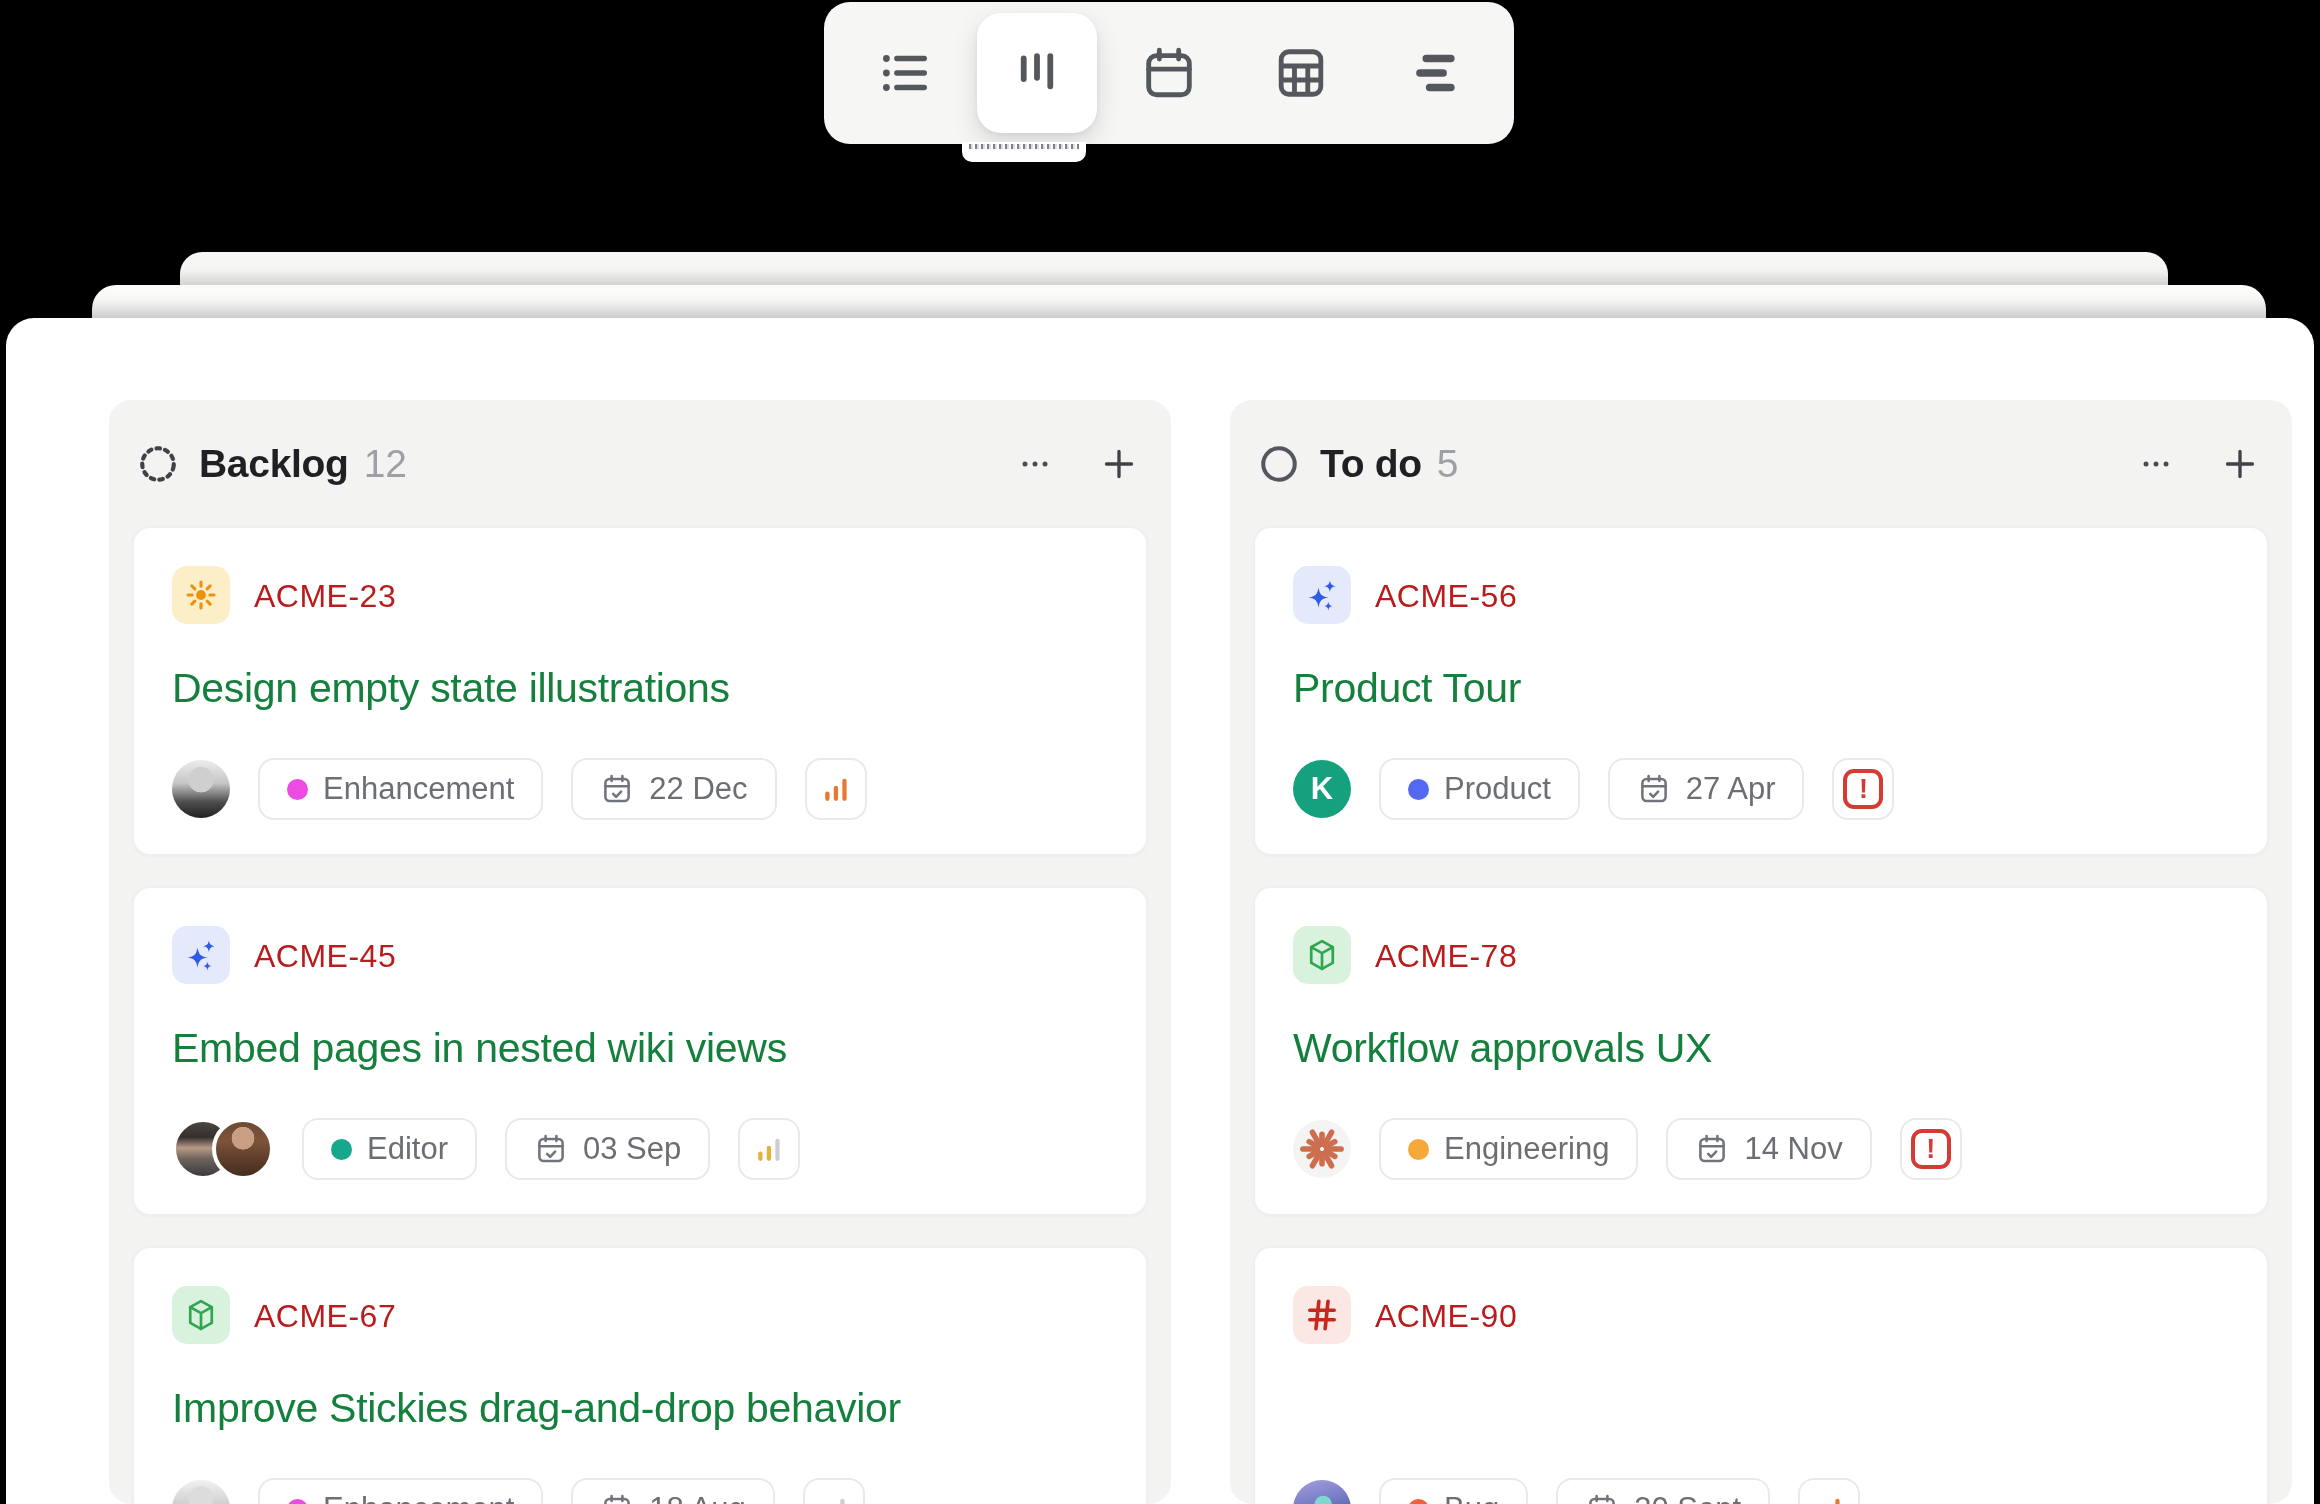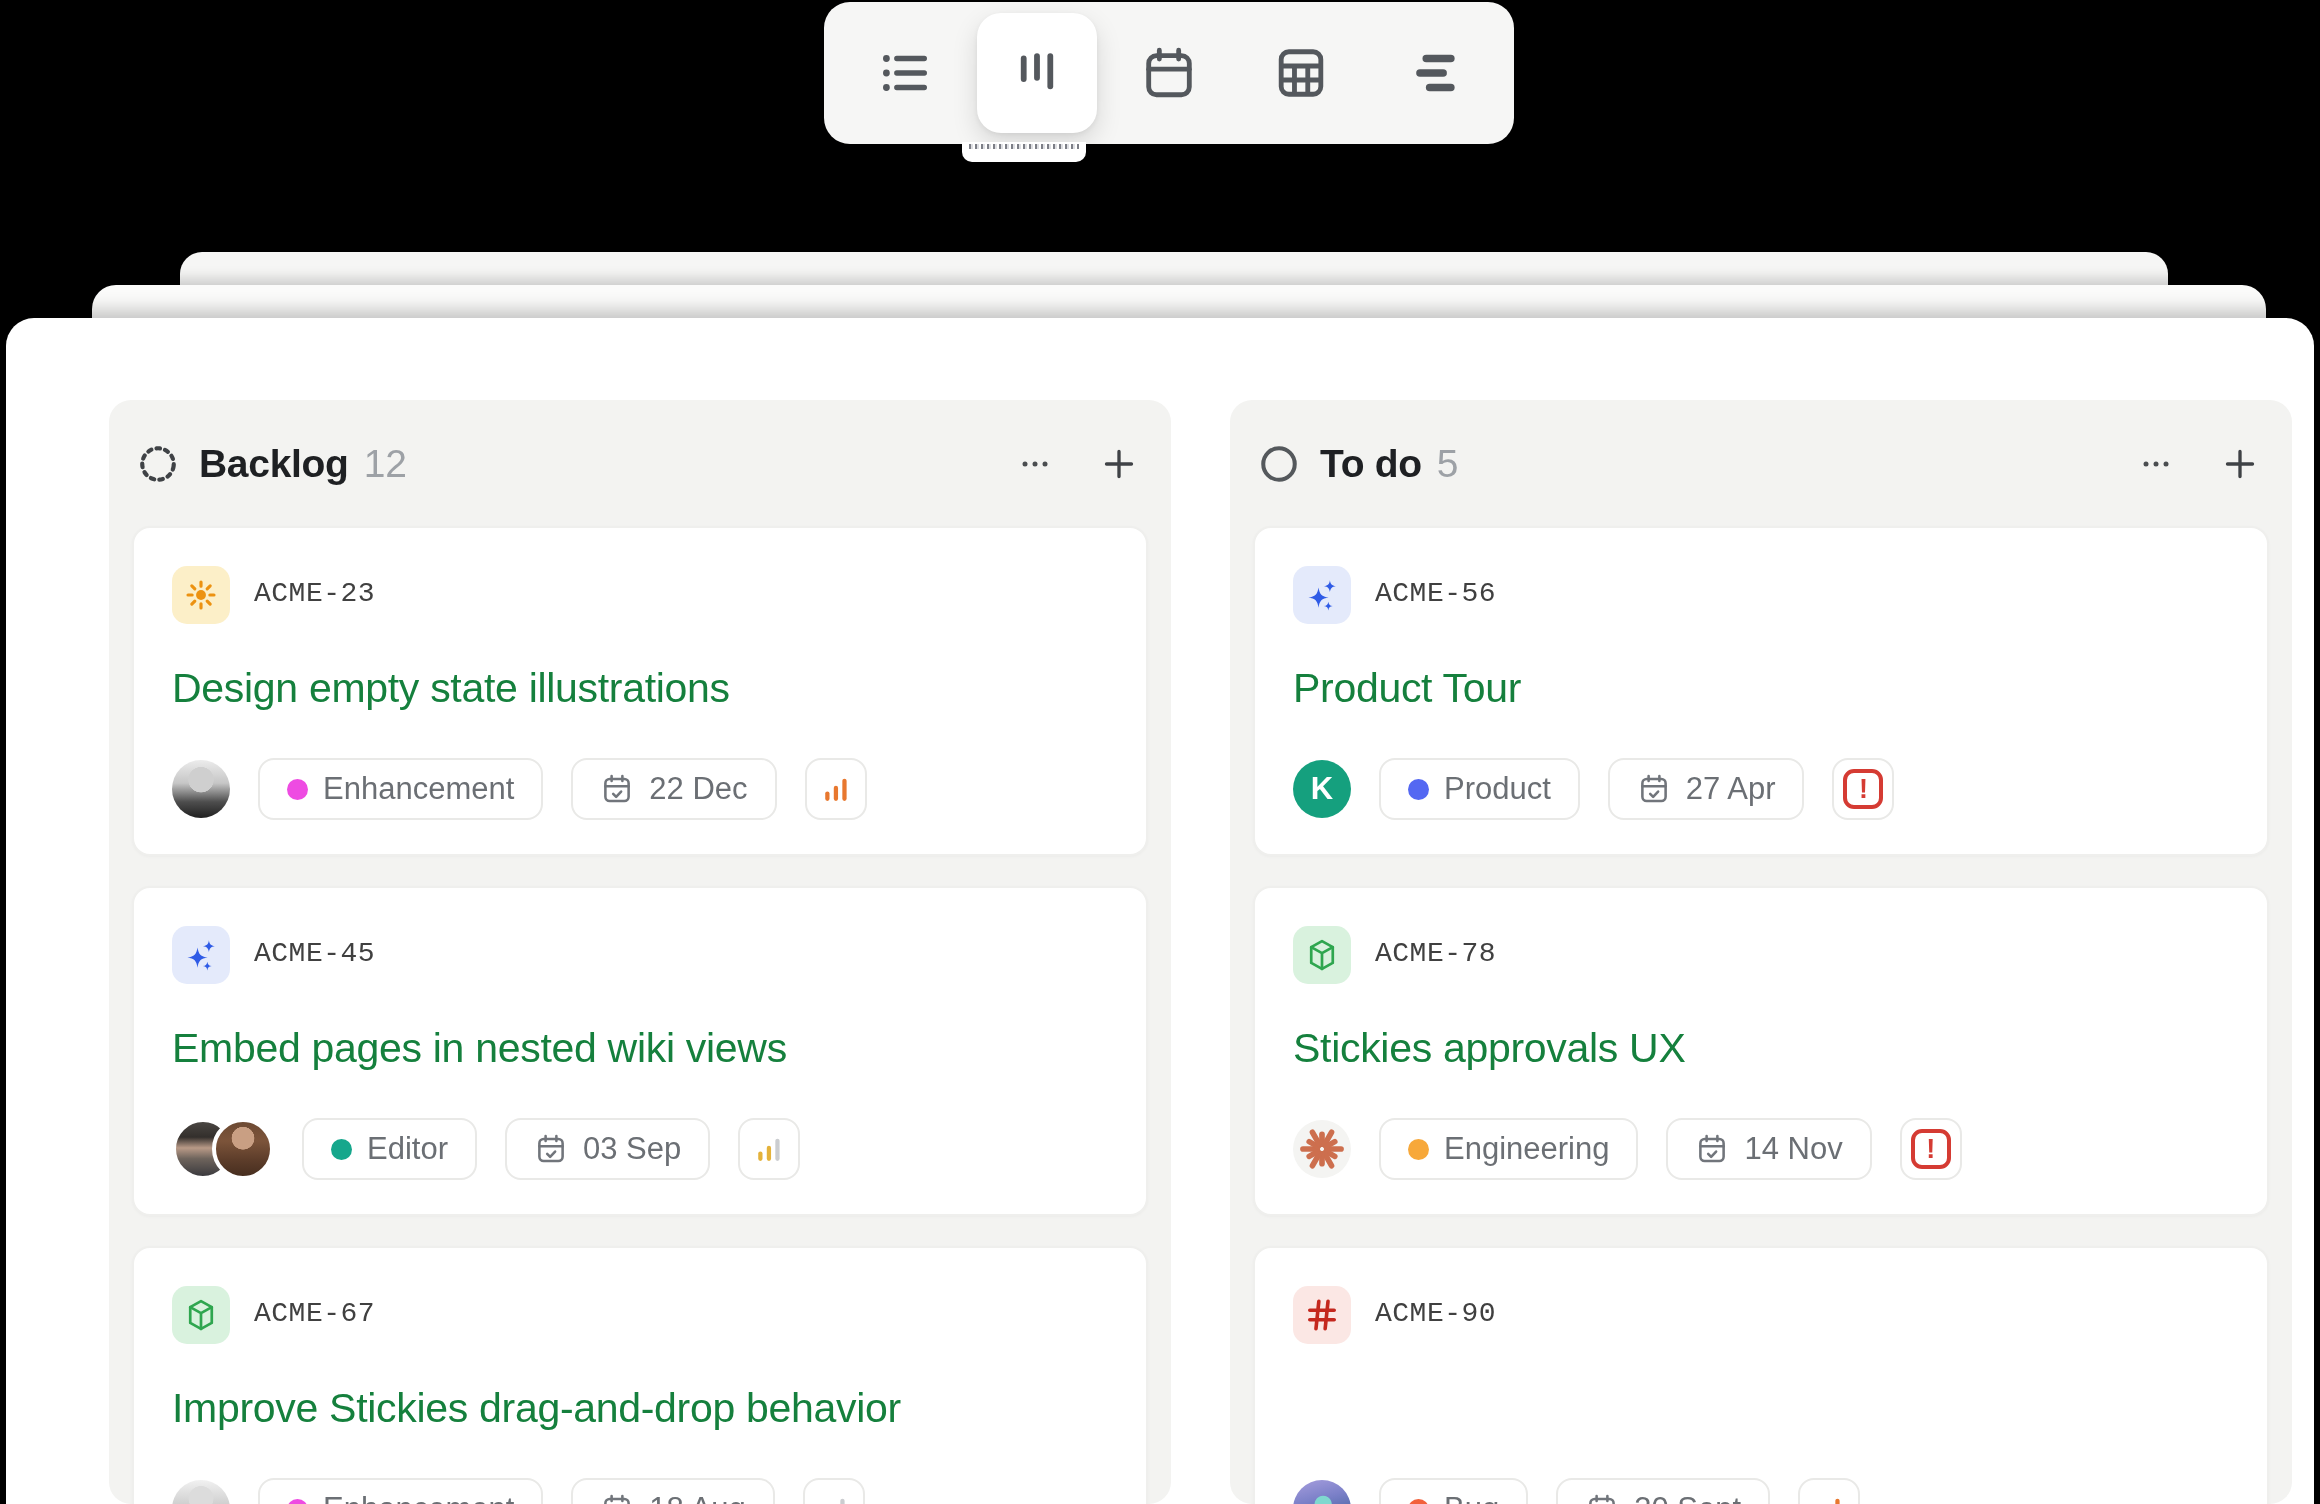--- a/index.html
+++ b/index.html
@@ -65,21 +65,21 @@
     box-sizing:border-box;position:relative;box-shadow:0 1px 3px rgba(0,0,0,.03);flex:0 0 auto;}
 
   .tile{position:absolute;left:38px;top:38px;width:58px;height:58px;border-radius:15px;
     display:flex;align-items:center;justify-content:center;}
   .tile svg{width:38px;height:38px;}
   .tile-sun{background:#FCEFC8;}
   .tile-sparkle{background:#E4EAFB;}
   .tile-cube{background:#D9F2DE;}
   .tile-hash{background:#FBE7E4;}
 
-  .card-id{position:absolute;left:120px;top:50px;font-size:28px;color:#404040;letter-spacing:.5px;font-family:Liberation Mono, monospace;}
+  .card-id{position:absolute;left:120px;top:50px;font-size:32px;color:#b91c1c;letter-spacing:.5px;}
   .card-title{position:absolute;left:38px;top:136px;margin:0;font-size:41px;line-height:48px;
     font-weight:500;color:#15803d;letter-spacing:-.3px;}
 
   .card-footer{position:absolute;left:38px;top:229px;height:64px;
     display:flex;align-items:center;gap:28px;}
 
   .avatar{width:58px;height:58px;border-radius:50%;flex:0 0 auto;}
   .avatar-pair{display:flex;align-items:center;flex:0 0 auto;}
   .avatar-pair .avatar{width:54px;height:54px;border:4px solid #fff;}
   .avatar-pair .avatar + .avatar{margin-left:-22px;}
@@ -385,21 +385,21 @@
     </article>
 
     <article class="card">
       <span class="tile tile-cube">
         <svg viewBox="0 0 24 24" fill="none" stroke="#2FA64F" stroke-width="1.7" stroke-linecap="round" stroke-linejoin="round">
           <path d="M12 3.2 18.8 7v10L12 20.8 5.2 17V7Z"></path>
           <path d="M5.2 7 12 10.8 18.8 7M12 10.8V20.8"></path>
         </svg>
       </span>
       <span class="card-id">ACME-78</span>
-      <h3 class="card-title">Stickies approvals UX</h3>
+      <h3 class="card-title">Workflow approvals UX</h3>
       <div class="card-footer">
         <span class="avatar av-burst">
           <span>
             <svg viewBox="0 0 24 24" width="52" height="52" fill="none" stroke="#CD6F4E" stroke-width="2.6" stroke-linecap="round">
               <path d="M14.2 12 20.8 12"></path>
                 <path d="M13.9 13.1 17.9 15.4"></path>
                 <path d="M13.1 13.9 16.4 19.7"></path>
               <path d="M12 14.2 12 18.8"></path>
                 <path d="M10.9 13.9 7.6 19.7"></path>
                 <path d="M10.1 13.1 6.1 15.4"></path>

